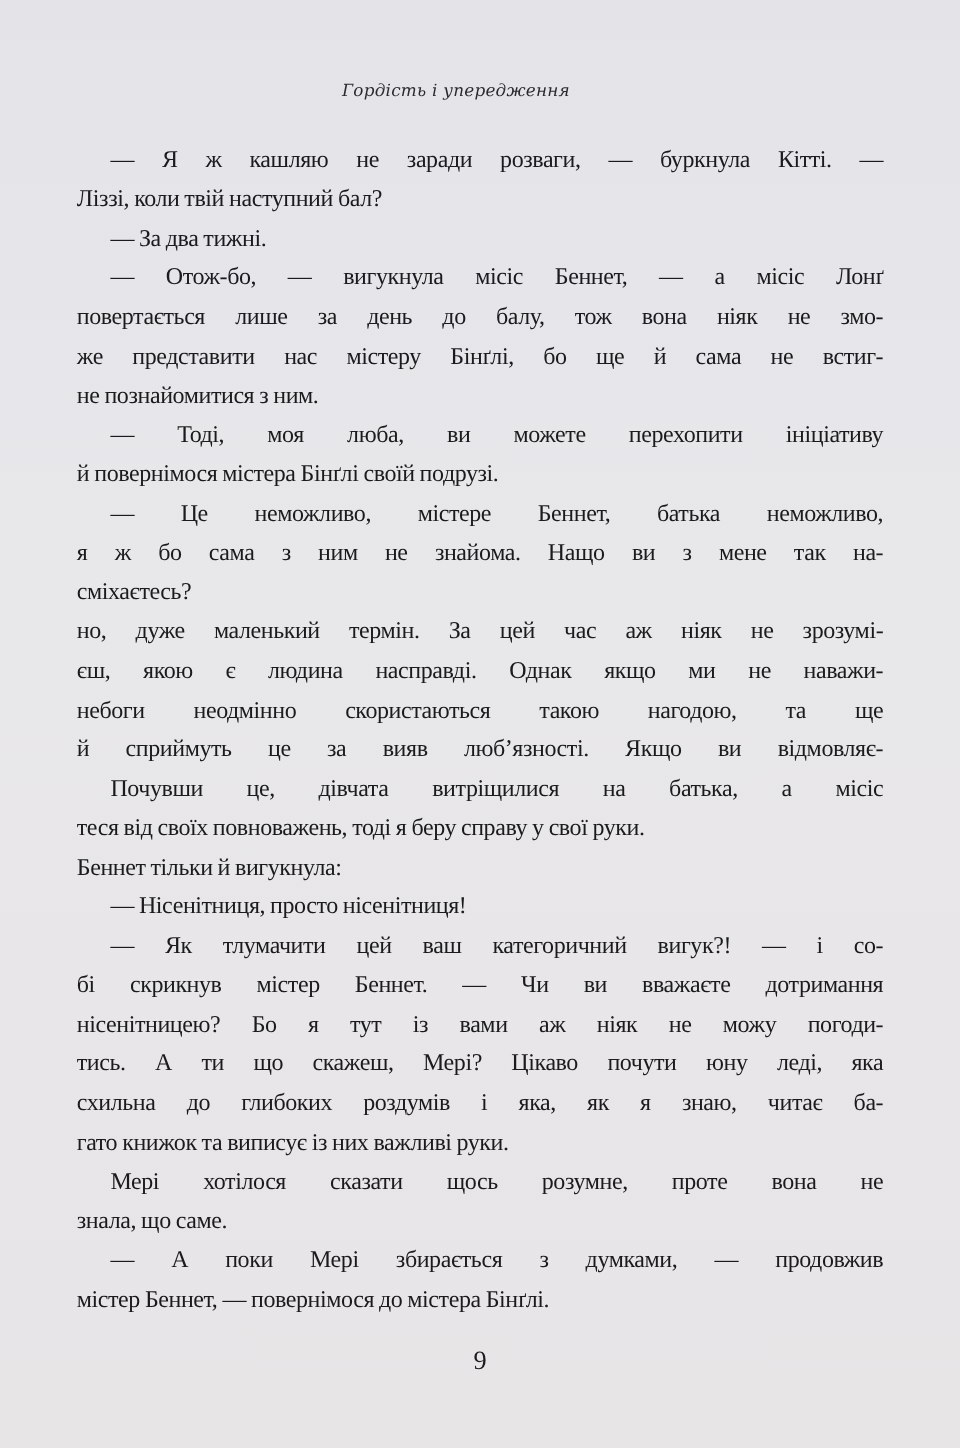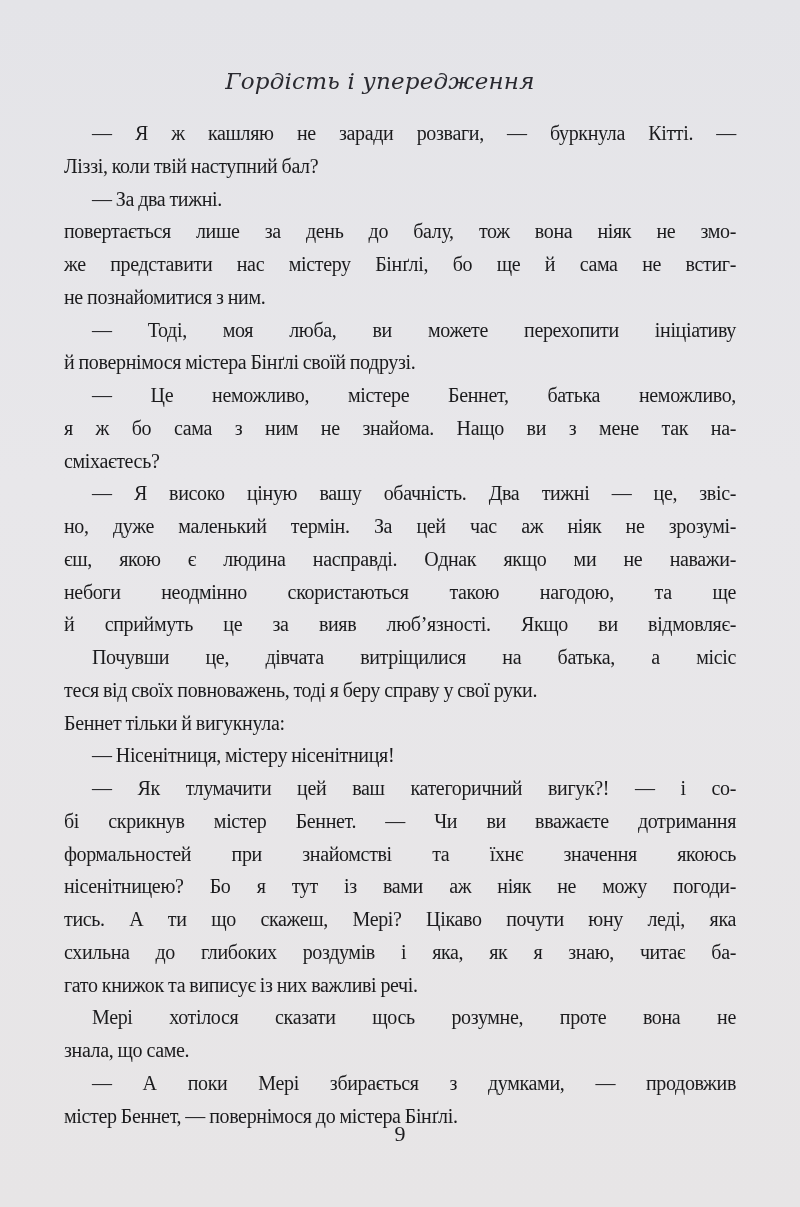--- a/index.html
+++ b/index.html
@@ -22,21 +22,21 @@
     width: 800px; height: 1207px;
   }
   .running-head {
     position: absolute;
     top: 68px;
     left: 0;
     width: 760px;
     text-align: center;
     font-family: "DejaVu Serif", "Liberation Serif", serif;
     font-style: italic;
-    font-size: 23px;
+    font-size: 14px;
     letter-spacing: 0.2px;
     color: #2a2a30;
   }
   .body-text {
     position: absolute;
     left: 64px;
     top: 117px;
     width: 672px;
     font-size: 20px;
     line-height: 32.75px;
@@ -69,44 +69,43 @@
 </head>
 <body>
 
 <div class="page">
   <div class="running-head">Гордість і упередження</div>
 
   <div class="body-text" id="body-text">
       <span class="line indent">— Я ж кашляю не заради розваги, — буркнула Кітті. —</span>
       <span class="line last">Ліззі, коли твій наступний бал?</span>
       <span class="line indent last">— За два тижні.</span>
+      <span class="line indent">— Отож-бо, — вигукнула місіс Беннет, — а місіс Лонґ</span>
       <span class="line">повертається лише за день до балу, тож вона ніяк не змо-</span>
       <span class="line">же представити нас містеру Бінґлі, бо ще й сама не встиг-</span>
       <span class="line last">не познайомитися з ним.</span>
       <span class="line indent">— Тоді, моя люба, ви можете перехопити ініціативу</span>
       <span class="line last">й повернімося містера Бінґлі своїй подрузі.</span>
       <span class="line indent">— Це неможливо, містере Беннет, батька неможливо,</span>
       <span class="line">я ж бо сама з ним не знайома. Нащо ви з мене так на-</span>
       <span class="line last">сміхаєтесь?</span>
-      <span class="line indent">— Я високо ціную вашу обачність. Два тижні — це, звіс-</span>
       <span class="line">но, дуже маленький термін. За цей час аж ніяк не зрозумі-</span>
       <span class="line">єш, якою є людина насправді. Однак якщо ми не наважи-</span>
       <span class="line">небоги неодмінно скористаються такою нагодою, та ще</span>
       <span class="line">й сприймуть це за вияв люб’язності. Якщо ви відмовляє-</span>
       <span class="line indent">Почувши це, дівчата витріщилися на батька, а місіс</span>
       <span class="line last">теся від своїх повноважень, тоді я беру справу у свої руки.</span>
       <span class="line last">Беннет тільки й вигукнула:</span>
-      <span class="line indent last">— Нісенітниця, містеру нісенітниця!</span>
+      <span class="line indent last">— Нісенітниця, просто нісенітниця!</span>
       <span class="line indent">— Як тлумачити цей ваш категоричний вигук?! — і со-</span>
       <span class="line">бі скрикнув містер Беннет. — Чи ви вважаєте дотримання</span>
-      <span class="line">формальностей при знайомстві та їхнє значення якоюсь</span>
       <span class="line">нісенітницею? Бо я тут із вами аж ніяк не можу погоди-</span>
       <span class="line">тись. А ти що скажеш, Мері? Цікаво почути юну леді, яка</span>
       <span class="line">схильна до глибоких роздумів і яка, як я знаю, читає ба-</span>
-      <span class="line last">гато книжок та виписує із них важливі речі.</span>
+      <span class="line last">гато книжок та виписує із них важливі руки.</span>
       <span class="line indent">Мері хотілося сказати щось розумне, проте вона не</span>
       <span class="line last">знала, що саме.</span>
       <span class="line indent">— А поки Мері збирається з думками, — продовжив</span>
       <span class="line last">містер Беннет, — повернімося до містера Бінґлі.</span>
     </div>
 
   <div class="folio">9</div>
 </div>
 
 </body></html>

